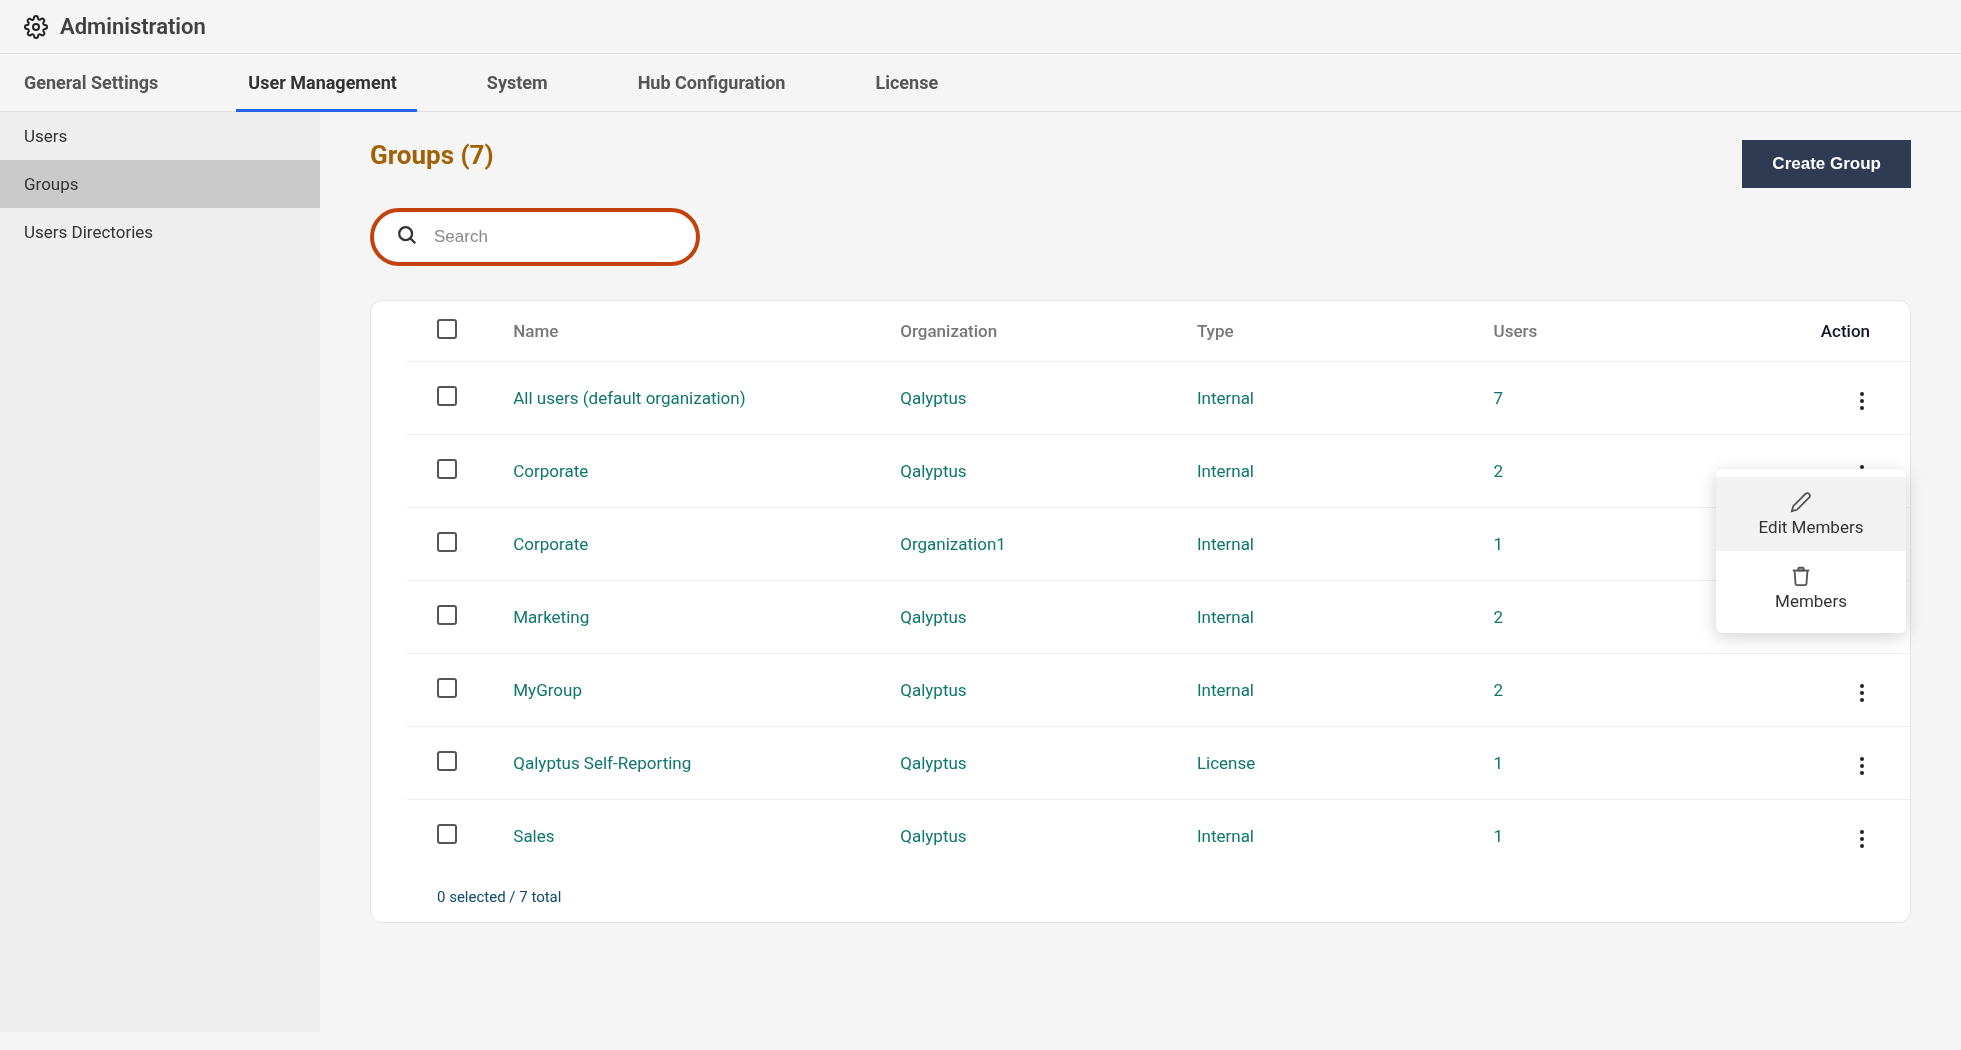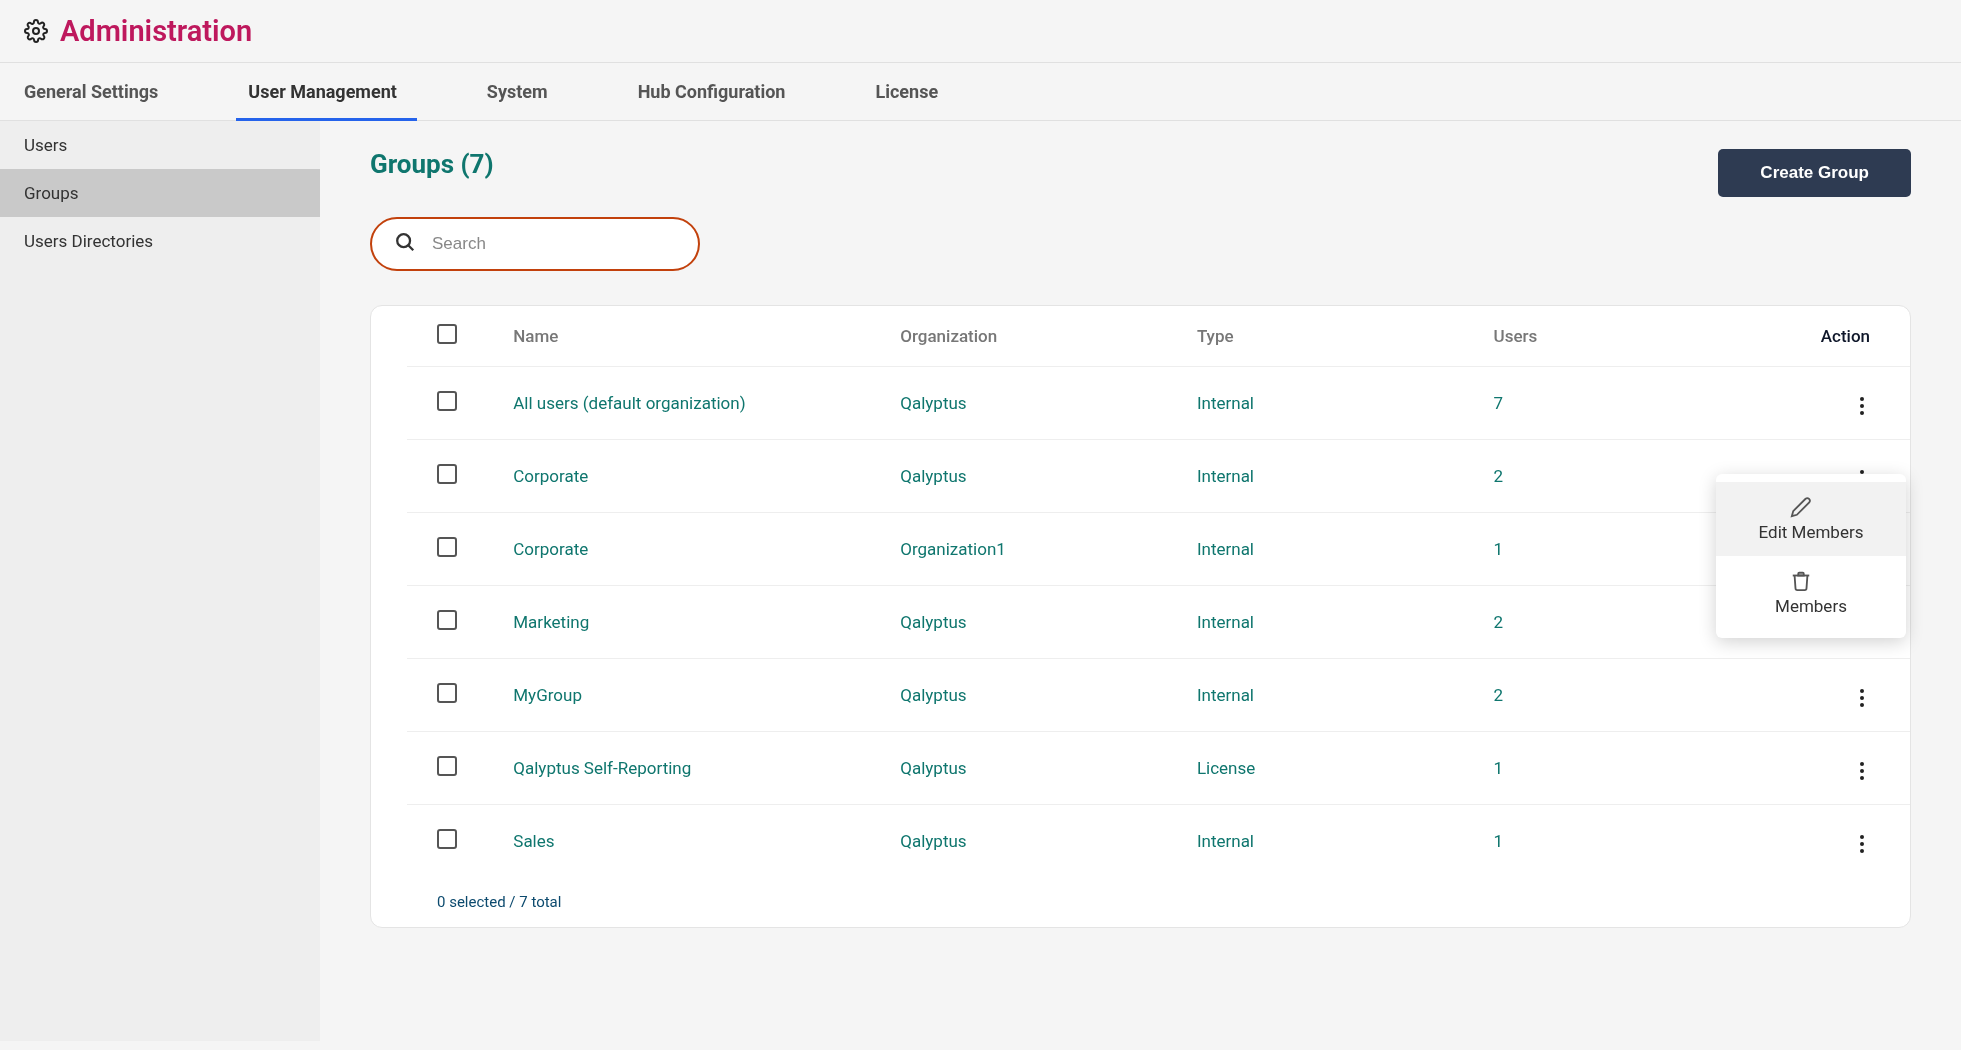--- a/index.html
+++ b/index.html
@@ -1,40 +1,40 @@
 <!DOCTYPE html>
 <html><head>
   <meta charset="utf-8">
   <style>
     * { box-sizing: border-box; margin: 0; padding: 0; }
     body { font-family: -apple-system, BlinkMacSystemFont, 'Segoe UI', Roboto, Arial, sans-serif; background: #f5f5f5; color: #333; }
     
     
     .header { display: flex; align-items: center; padding: 14px 24px; background: #f5f5f5; border-bottom: 1px solid #e0e0e0; }
     .header-icon { margin-right: 12px; display:flex; align-items:center; }
-    .header-title { font-size: 29px; font-weight: 600; color: #be185d; }
+    .header-title { font-size: 22px; font-weight: 600; color: #404040; }
     
     
     .tabs { display: flex; padding: 0 24px; background: #f5f5f5; border-bottom: 1px solid #e0e0e0; }
     .tab { padding: 18px 40px 18px 0; margin-right: 50px; font-size: 18px; color: #555; cursor: pointer; position: relative; font-weight: bold; }
     .tab.active { color: #333; }
     .tab.active::after { content:''; position:absolute; left:-12px; right:20px; bottom:-1px; height:3px; background:#2563eb; }
     
     
     .layout { display: flex; min-height: calc(100vh - 130px); }
     .sidebar { width: 320px; background: #eeeeee; }
     .sidebar-item { padding: 14px 24px; font-size: 17px; color: #333; cursor: pointer; }
     .sidebar-item.active { background: #c9c9c9; }
     
     .main { flex: 1; padding: 28px 50px; position: relative; }
     .page-top { display: flex; justify-content: space-between; align-items: flex-start; margin-bottom: 20px; }
-    .page-title { font-size: 26px; font-weight: 700; color: #0f766e; }
-    .btn-primary { background: #2e3b52; color: #fff; border: none; padding: 14px 42px; font-size: 17px; font-weight: 600; border-radius: 5px; cursor: pointer; }
-    
-    .search-wrap { display: flex; align-items: center; width: 330px; padding: 12px 22px; border: 2px solid #c2410c; border-radius: 999px; background: #fff; margin-bottom: 34px; }
+    .page-title { font-size: 26px; font-weight: 700; color: #a16207; }
+    .btn-primary { background: #2e3b52; color: #fff; border: none; padding: 14px 30px; font-size: 17px; font-weight: 600; border-radius: 0; cursor: pointer; }
+    
+    .search-wrap { display: flex; align-items: center; width: 330px; padding: 12px 22px; border: 4px solid #c2410c; border-radius: 999px; background: #fff; margin-bottom: 34px; }
     .search-wrap svg { margin-right: 16px; flex-shrink:0; }
     .search-input { border: none; outline: none; font-size: 17px; flex: 1; color: #555; background:transparent; }
     .search-input::placeholder { color: #888; }
     
     
     .table-card { background: #fff; border: 1px solid #e4e4e4; border-radius: 12px; position: relative; padding-left: 36px; }
     table { width: 100%; border-collapse: collapse; }
     th, td { text-align: left; padding: 18px 16px; font-size: 17px; }
     th { color: #777; font-weight: 500; border-bottom: 1px solid #eee; }
     td { color: #0f766e; border-bottom: 1px solid #eee; }

